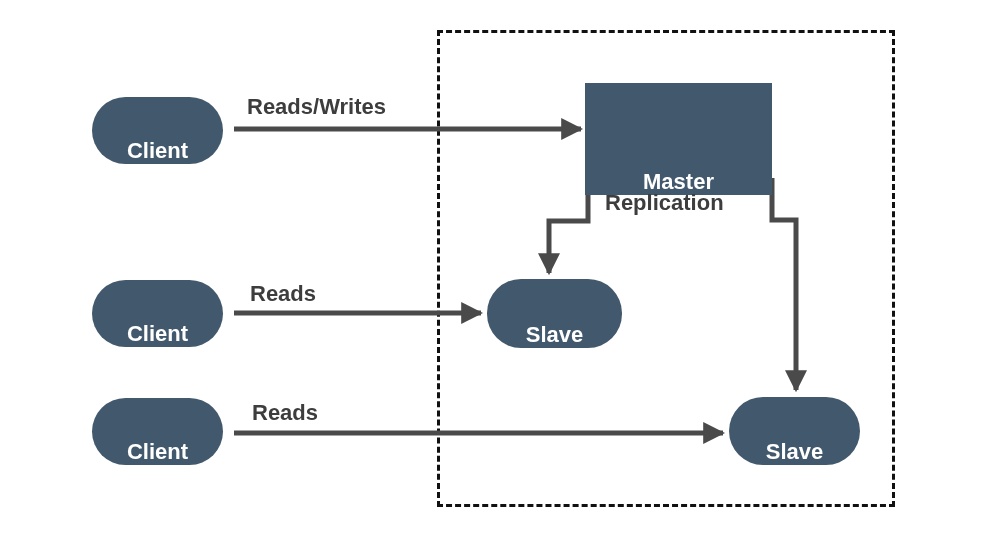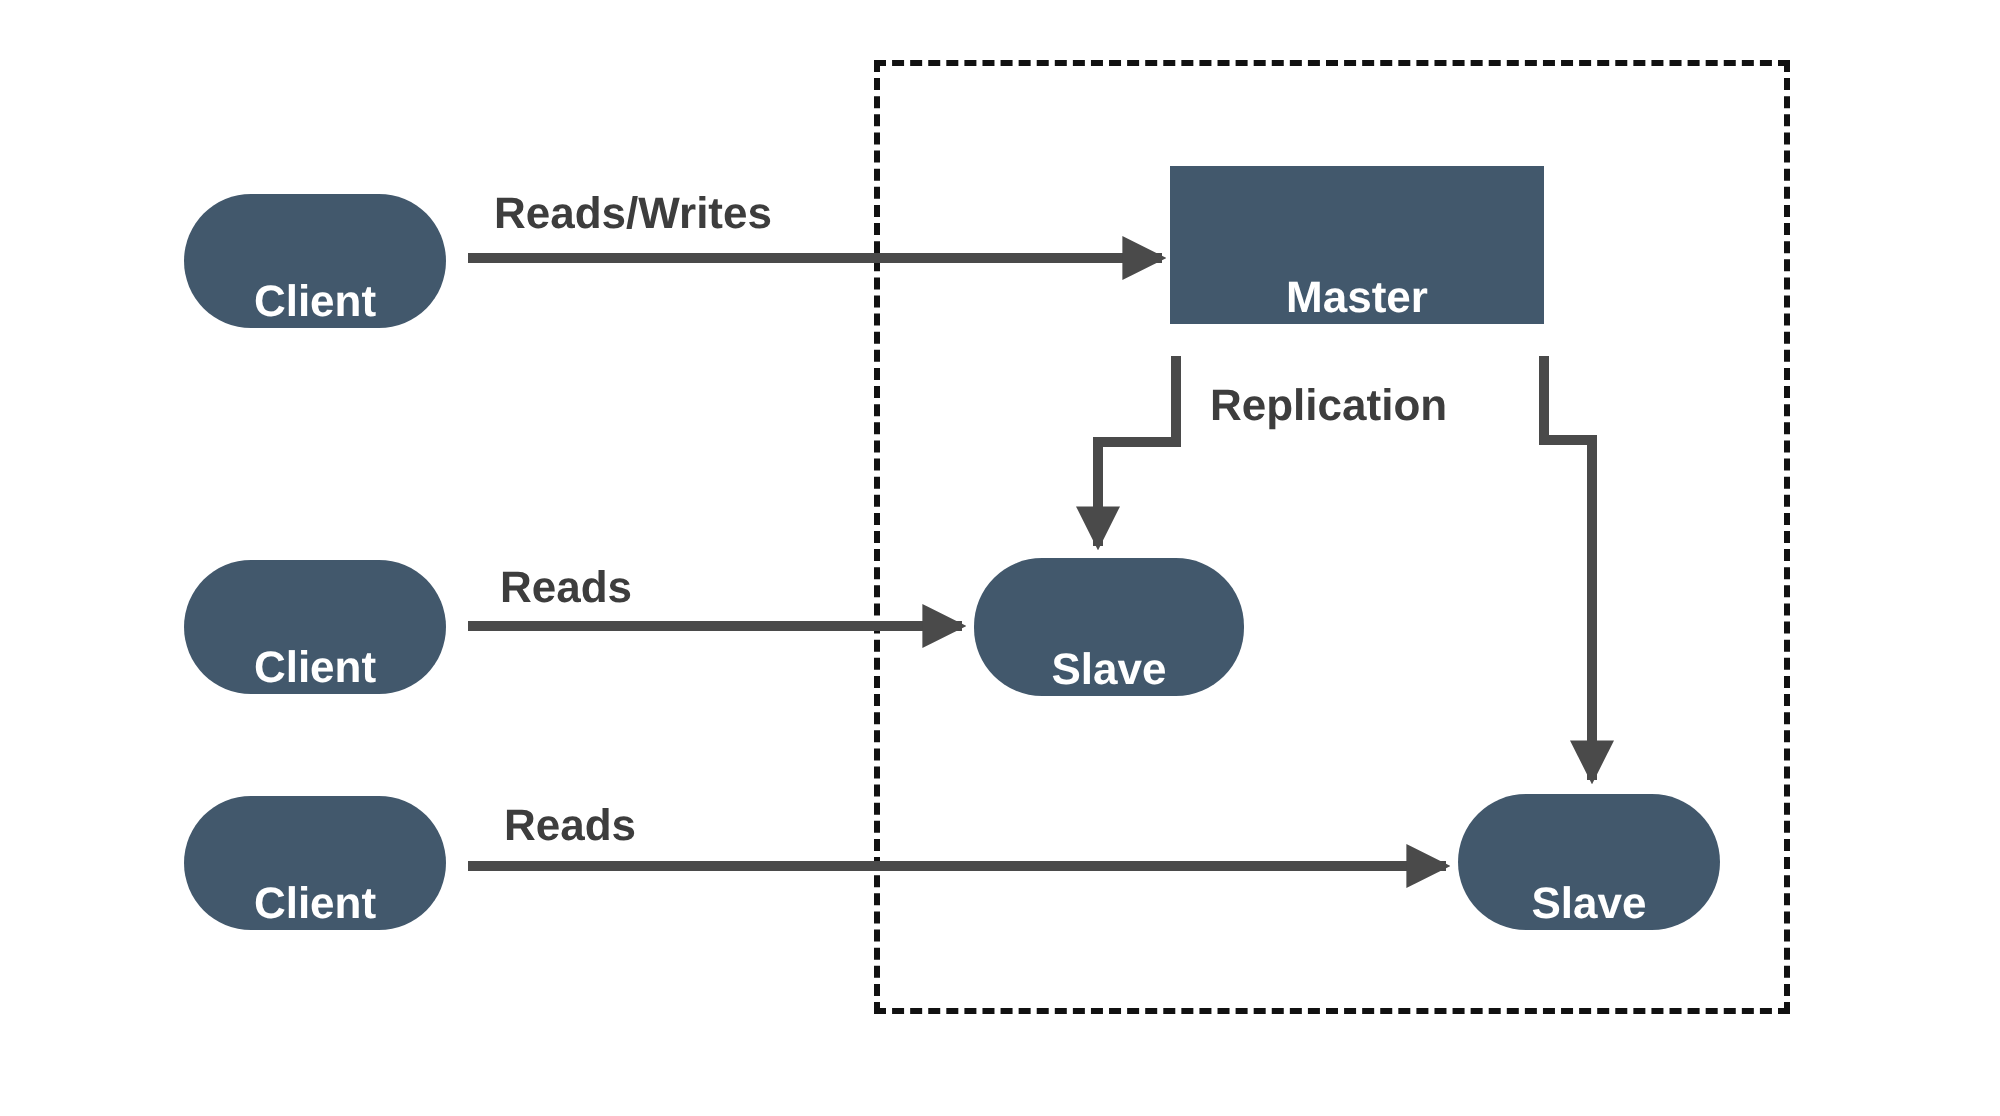--- a/index.html
+++ b/index.html
@@ -37,21 +37,21 @@
     color: #ffffff;
     font-weight: 700;
     font-size: 22px;
     z-index: 2;
   }
   .pill { border-radius: 34px; }
   .rect { border-radius: 0; }
   .client-1 { left: 92px;  top: 97px;  width: 131px; height: 67px; }
   .client-2 { left: 92px;  top: 280px; width: 131px; height: 67px; }
   .client-3 { left: 92px;  top: 398px; width: 131px; height: 67px; }
-  .master   { left: 585px; top: 83px;  width: 187px; height: 79px; }
+  .master   { left: 585px; top: 83px;  width: 187px; height: 112px; }
   .slave-1  { left: 487px; top: 279px; width: 135px; height: 69px; }
   .slave-2  { left: 729px; top: 397px; width: 131px; height: 68px; }
   .edge-label {
     position: absolute;
     color: #3d3d3d;
     font-weight: 700;
     font-size: 22px;
     text-align: left;
     white-space: nowrap;
     z-index: 3;

